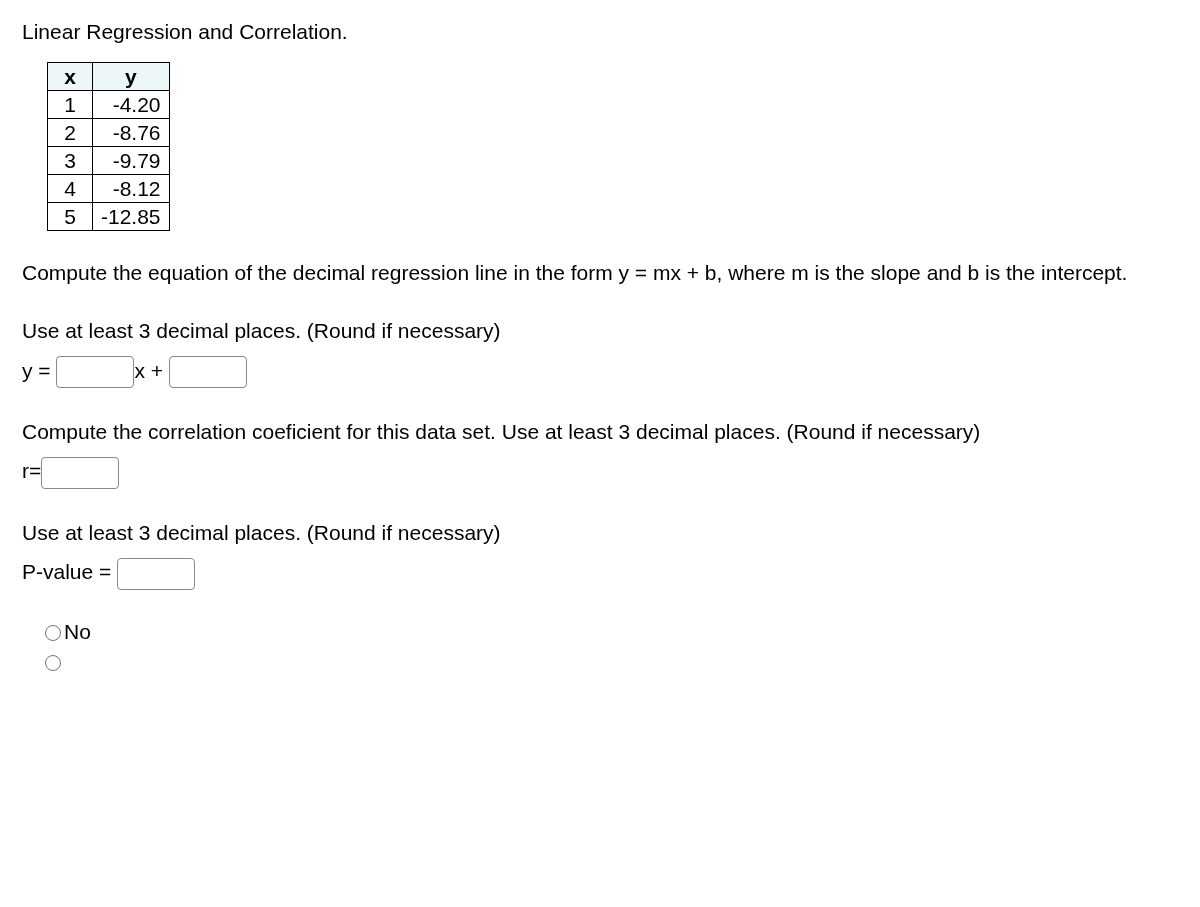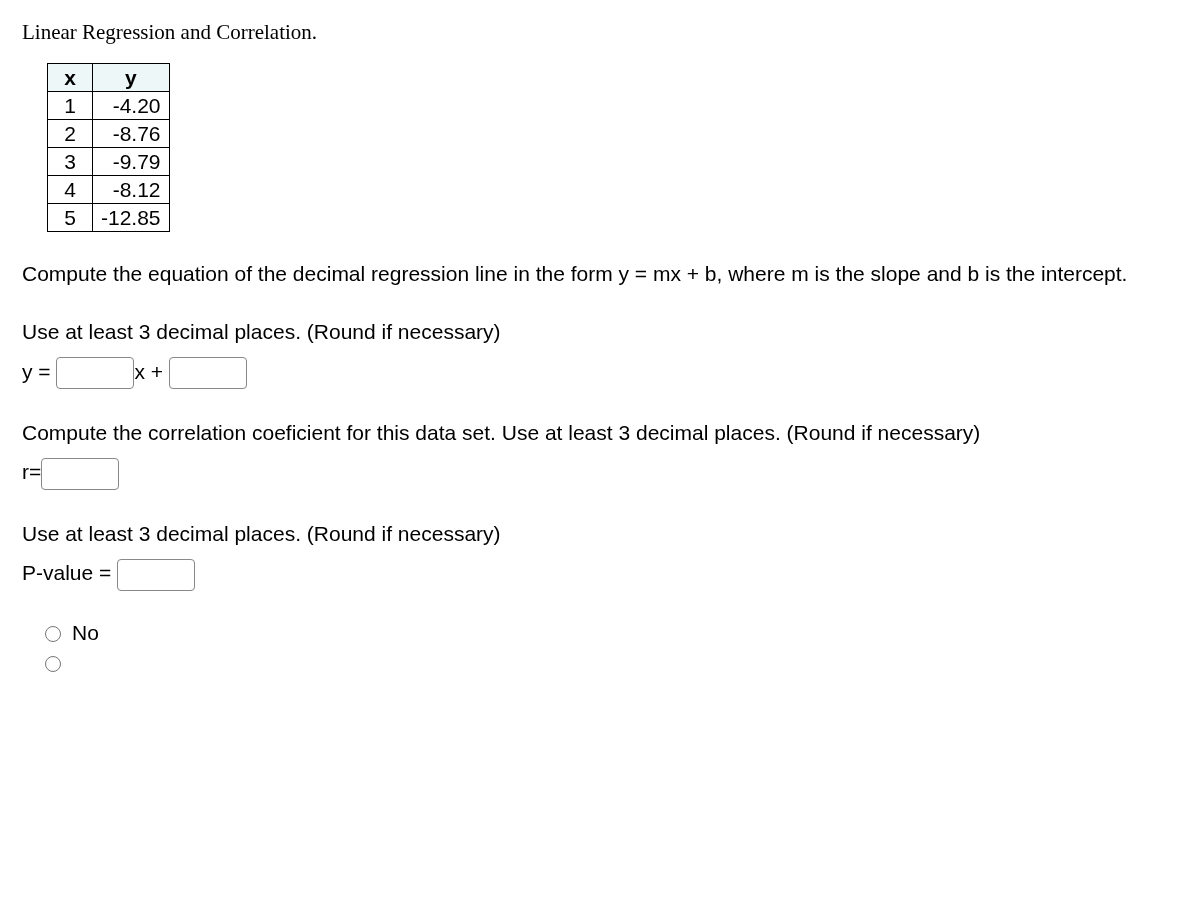--- a/index.html
+++ b/index.html
@@ -7,21 +7,20 @@
     font-size: 21px;
     color: #000;
     margin: 0;
     padding: 20px 22px;
     background: #fff;
     width: 1200px;
     box-sizing: border-box;
   }
   .title {
     margin-bottom: 18px;
-    font-family: Liberation Serif, serif;
   }
   table.data {
     border-collapse: collapse;
     margin-left: 25px;
     margin-bottom: 28px;
   }
   table.data th, table.data td {
     border: 1px solid #000;
     padding: 1px 8px;
     text-align: center;
@@ -51,21 +50,20 @@
     height:28px;
     width:72px;
     vertical-align: middle;
     background:#fff;
   }
   .inline-input.small { width:72px; }
   .row-line { font-size:21px; line-height:34px; }
   label.radio-row {
     display:flex;
     align-items:center;
-    gap:8px;
     margin-left:18px;
     margin-top:8px;
     font-size:21px;
   }
   input[type="radio"]{
     width:16px; height:16px;
   }
 </style>
 </head>
 <body>

